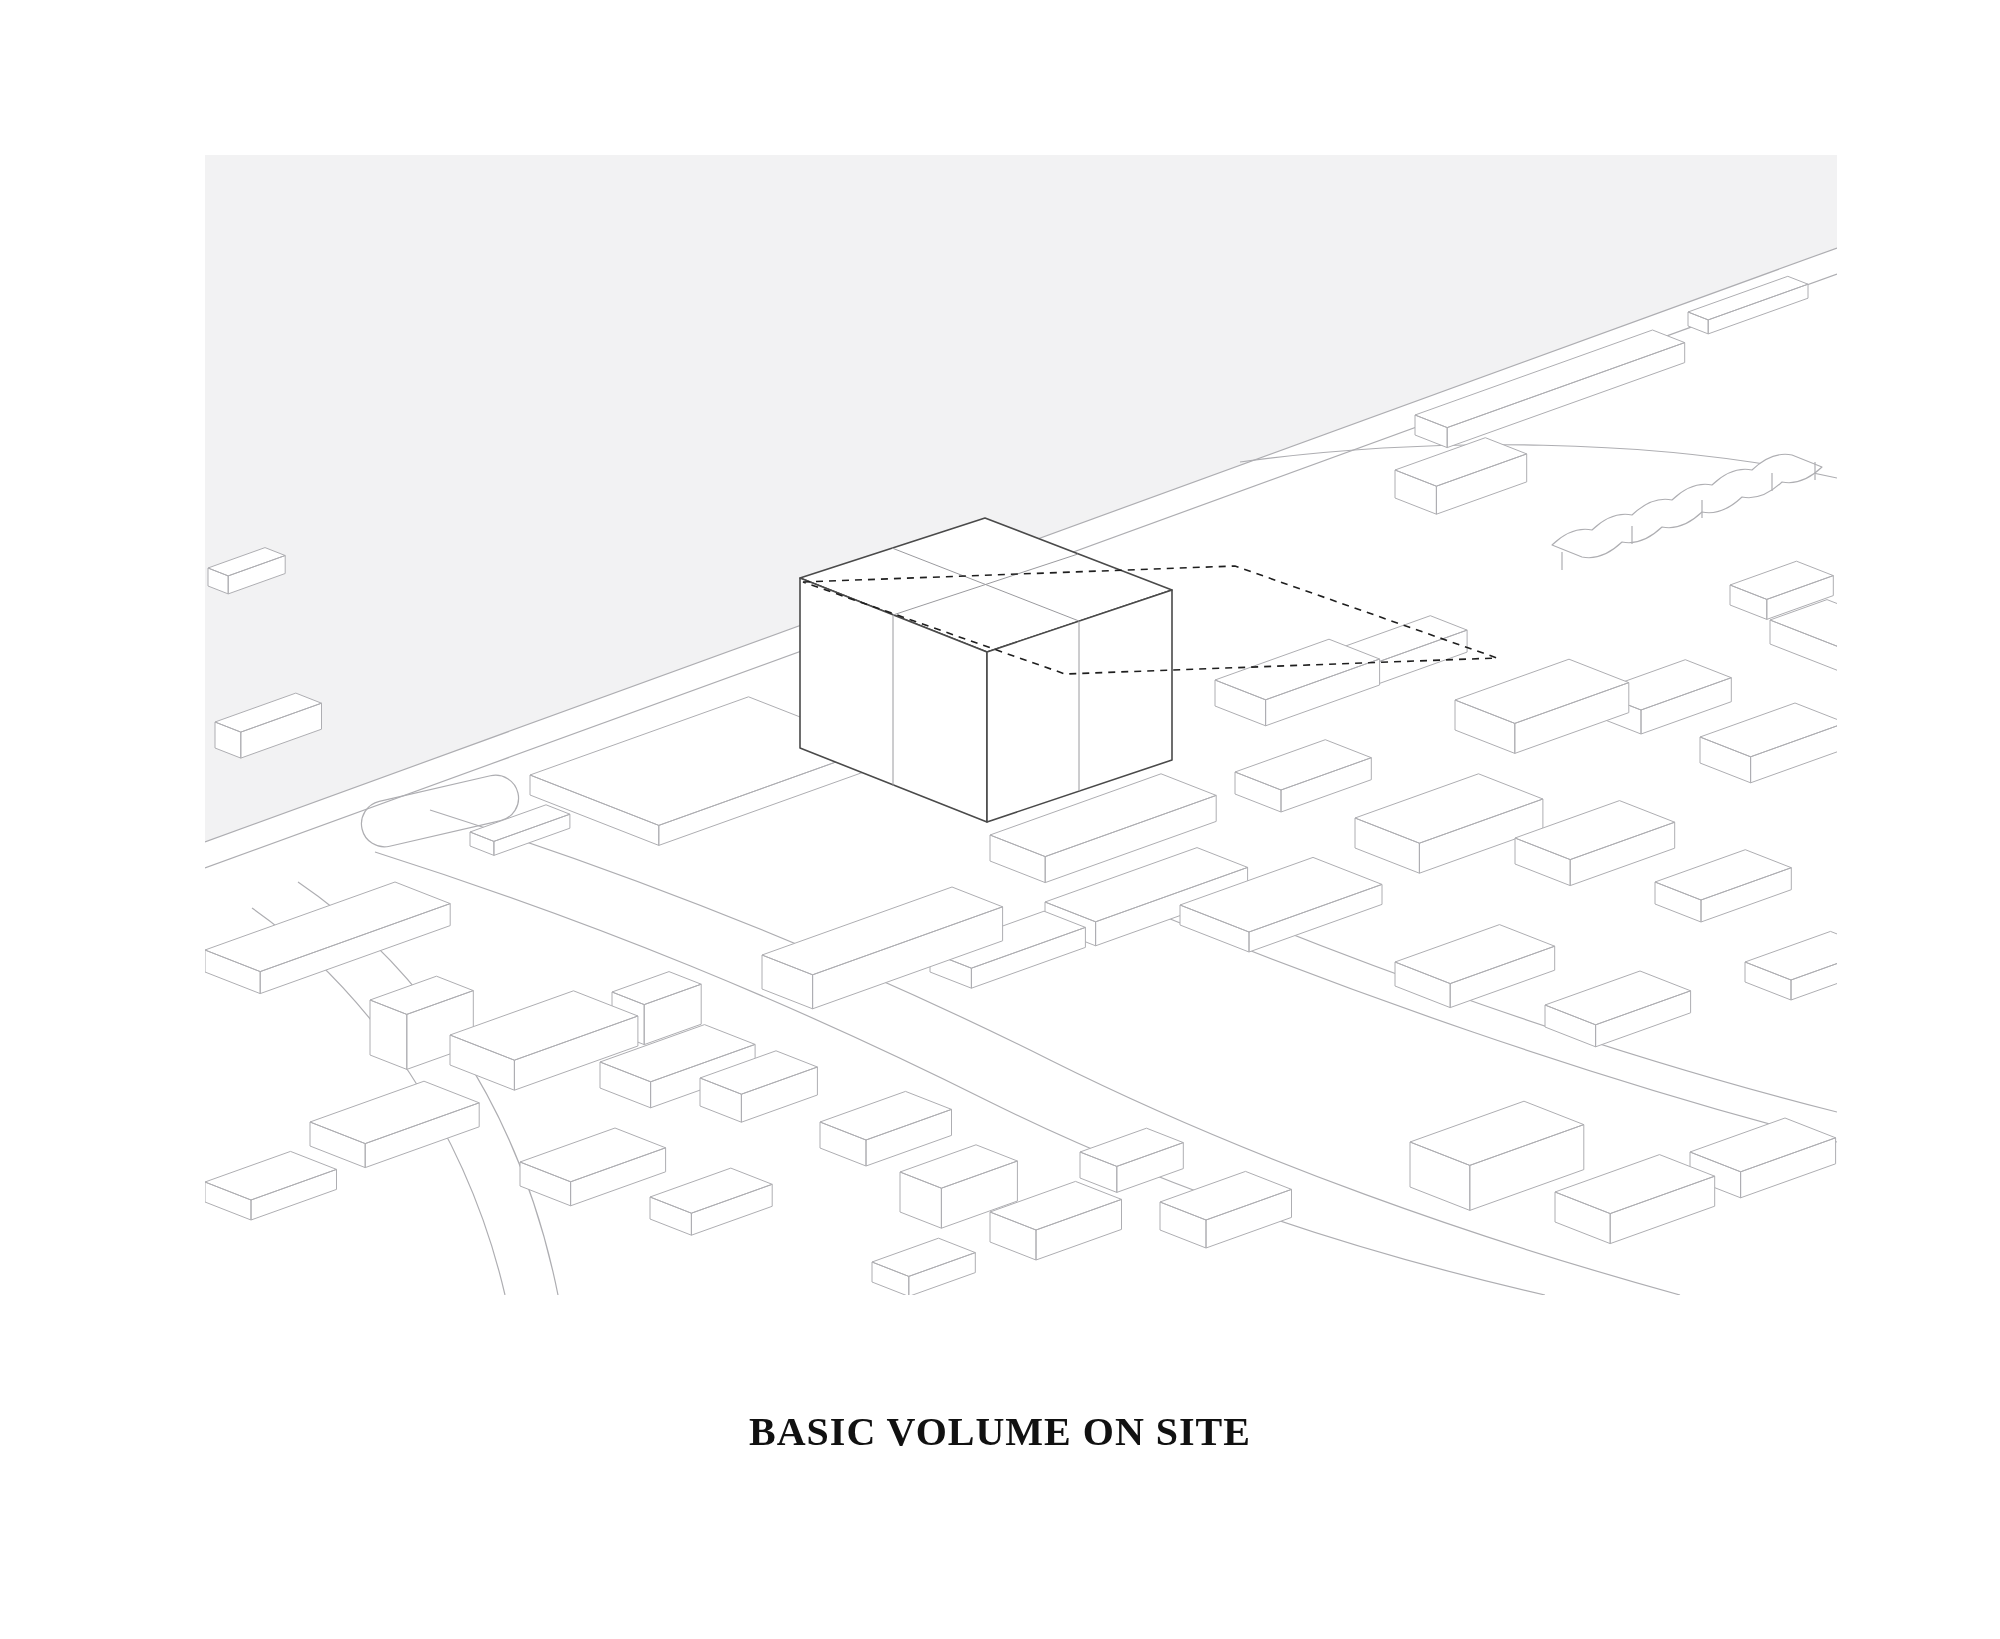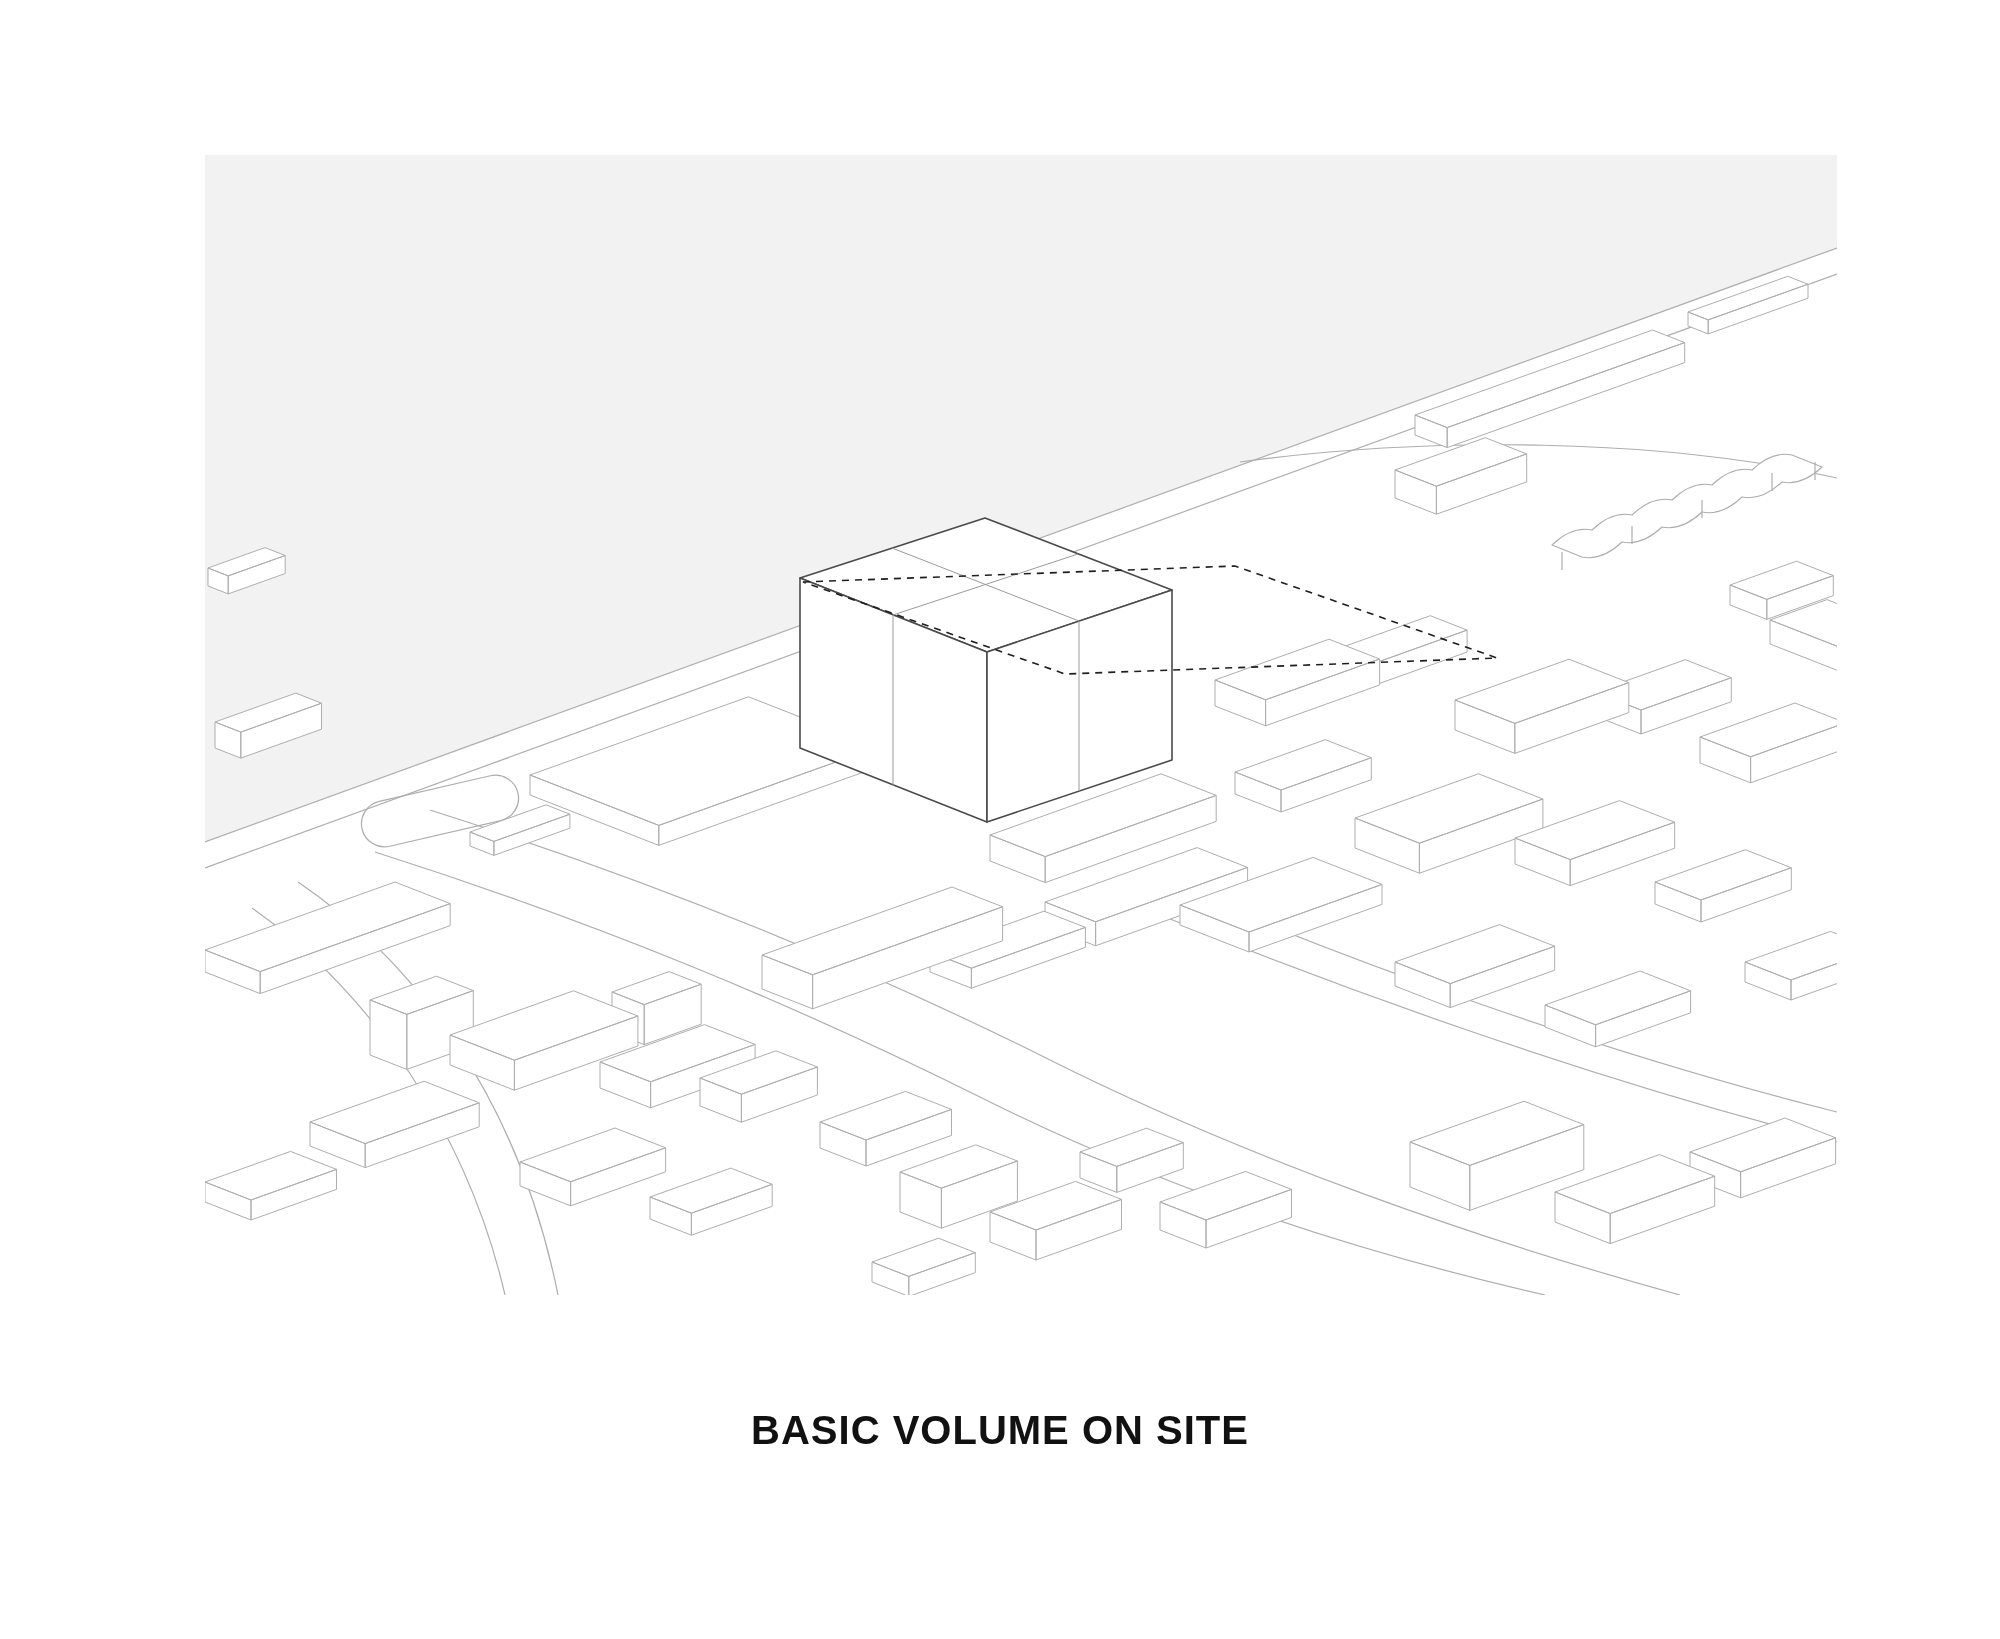--- a/index.html
+++ b/index.html
@@ -9,21 +9,21 @@
     --building-fill:#ffffff;
     --volume-line:#4a4a4a;
     --dashed-line:#1f1f1f;
     --caption-text:#111111;
   }
   html,body{margin:0;padding:0;background:var(--page-bg);}
   .page{
     position:relative;
     width:2000px;height:1639px;
     background:var(--page-bg);
-    font-family:Liberation Sans, sans-serif;
+    font-family:Liberation Serif, serif;
     overflow:hidden;
   }
   .drawing{position:absolute;left:0;top:0;}
   .ground{fill:var(--ground-bg);stroke:none;}
   .road{fill:none;stroke:var(--line);stroke-width:1.2;}
   .shed{fill:var(--building-fill);stroke:var(--line);stroke-width:1.1;stroke-linejoin:round;}
   .bld{fill:var(--building-fill);stroke:var(--line);stroke-width:1;stroke-linejoin:round;}
   .vol-face{fill:#ffffff;stroke:var(--volume-line);stroke-width:1.6;stroke-linejoin:round;}
   .vol-inner{fill:none;stroke:#9a9a9e;stroke-width:1;}
   .dashed{fill:none;stroke:var(--dashed-line);stroke-width:1.6;stroke-dasharray:7 6;}

